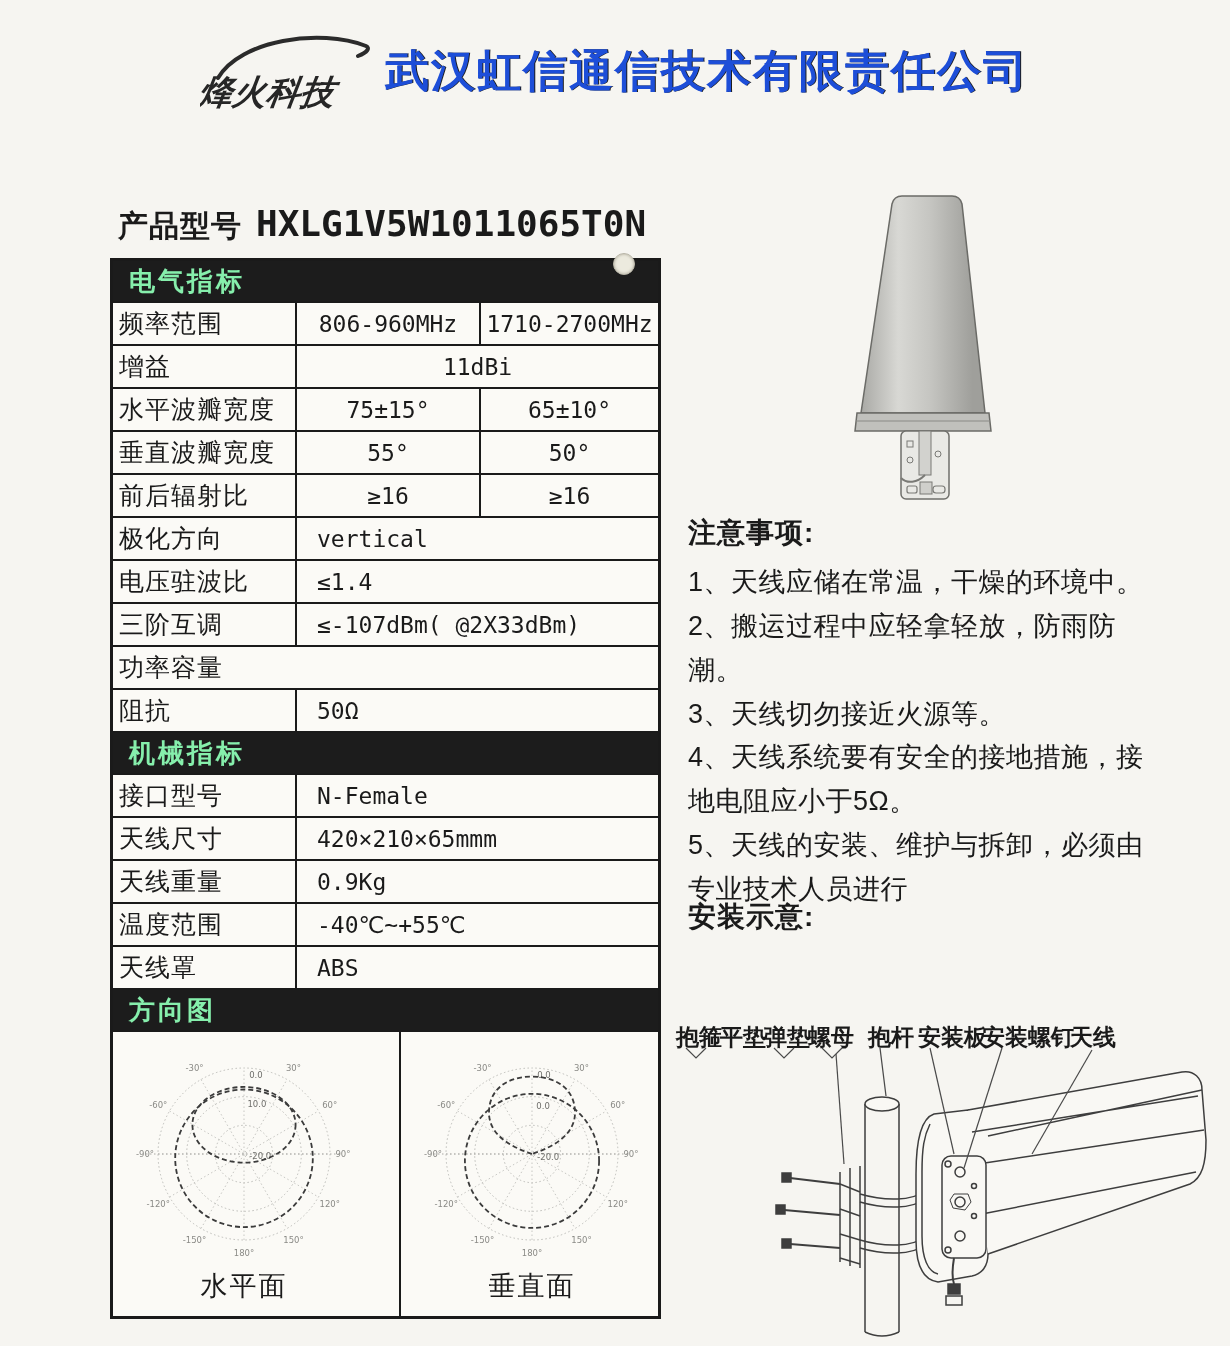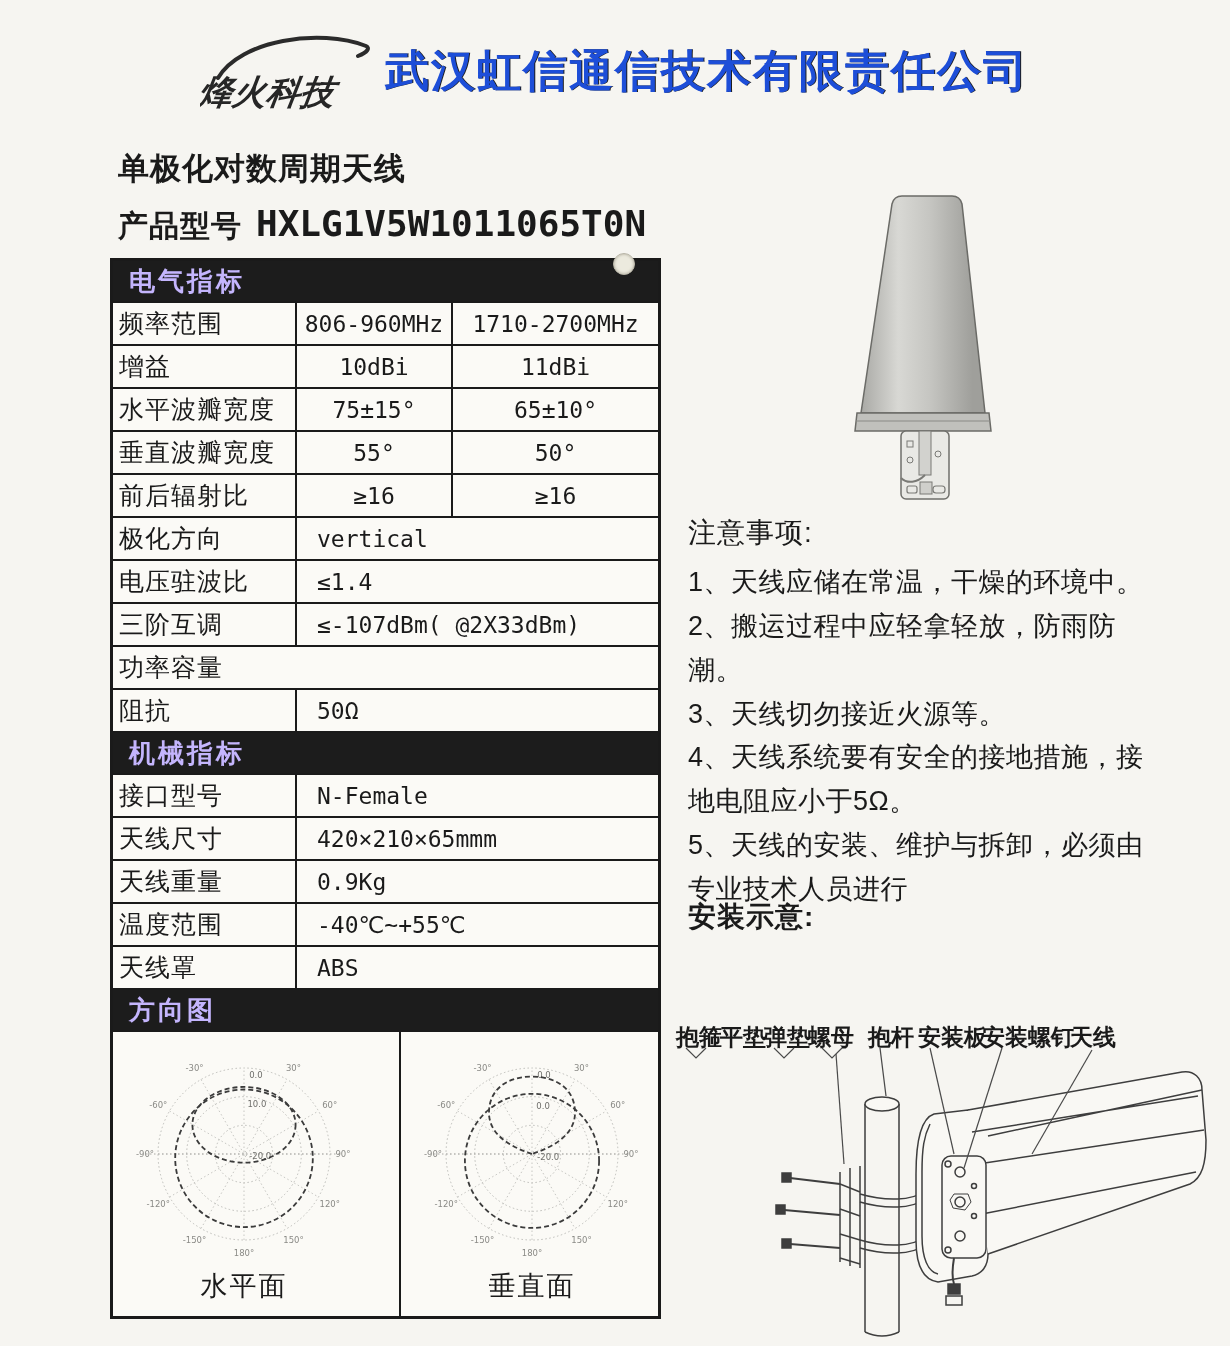--- a/index.html
+++ b/index.html
@@ -15,79 +15,77 @@
   .company-name{position:absolute;left:385px;top:42px;font-size:44px;font-weight:900;
         letter-spacing:2px;color:#1d4ed8;text-shadow:1px 0 0 #1d1d1d;white-space:nowrap;}
   
   .doc-title{position:absolute;left:118px;top:148px;font-size:31px;font-weight:bold;letter-spacing:1px;}
   .model-line{position:absolute;left:118px;top:203px;font-size:30px;font-weight:bold;letter-spacing:1px;}
   .model-line .model-value{font-family:"DejaVu Sans Mono","Liberation Mono",monospace;
         font-weight:bold;letter-spacing:0;margin-left:14px;font-size:36px;}
   
   .spec-table{position:absolute;left:110px;top:258px;width:551px;border:3px solid var(--ink);
         background:#fbfaf6;box-sizing:border-box;}
-  .sec-bar{height:40px;background:#1c1c1c;color:#c4b5fd;font-weight:bold;font-size:26px;
+  .sec-bar{height:40px;background:#1c1c1c;color:#86efac;font-weight:bold;font-size:26px;
         line-height:40px;padding-left:16px;letter-spacing:3px;position:relative;}
   .srow{display:flex;border-top:2px solid var(--ink);height:41px;align-items:stretch;}
   .c-label{width:182px;display:flex;align-items:center;padding-left:6px;font-size:25px;
         letter-spacing:1px;box-sizing:border-box;}
   .c-val{display:flex;align-items:center;justify-content:center;border-left:2px solid var(--ink);
         font-family:"DejaVu Sans Mono","DejaVu Sans",monospace;font-size:23px;box-sizing:border-box;}
-  .c-v1{width:156px;}
+  .c-v1{width:184px;}
   .c-v2{flex:1;}
   .c-span{flex:1;justify-content:flex-start;padding-left:20px;}
   .plots{display:flex;border-top:2px solid var(--ink);height:284px;gap:24px;}
   .plot-cell{flex:1;display:flex;flex-direction:column;align-items:center;justify-content:flex-start;
         padding-top:4px;box-sizing:border-box;}
   .plot-cell+.plot-cell{border-left:2px solid var(--ink);}
   .plot-caption{font-size:27px;letter-spacing:2px;margin-top:0px;}
   .artifact-dot{position:absolute;left:500px;top:-8px;width:20px;height:20px;border-radius:50%;
         background:#eceade;border:1px solid #b7b4a6;box-shadow:inset 0 0 3px #a9a596;}
   
   .photo-wrap{position:absolute;left:843px;top:188px;width:210px;height:322px;}
   .notes{position:absolute;left:688px;top:510px;width:478px;font-size:27px;line-height:1.62;}
-  .notes-heading{font-weight:normal;font-size:28px;margin-bottom:6px;letter-spacing:1px;}
+  .notes-heading{font-weight:bold;font-size:28px;margin-bottom:6px;letter-spacing:1px;}
   .note-item{letter-spacing:.5px;}
   .install-heading{position:absolute;left:688px;top:898px;font-weight:bold;font-size:28px;letter-spacing:1px;}
   .install{position:absolute;left:672px;top:1022px;width:558px;height:324px;}
   .install-label{position:absolute;top:0;font-size:23px;font-weight:bold;white-space:nowrap;}
   .install svg{position:absolute;left:0;top:0;}
 </style>
 </head>
 <body>
 
 <div class="page">
 
   <div class="logo-wrap">
     <svg width="180" height="92" viewBox="0 0 180 92">
       <path d="M18,52 C40,14 120,2 166,20 C170,22 168,26 158,30" fill="none" stroke="#2b2b2b" stroke-width="4" stroke-linecap="round"></path>
       <text x="8" y="78" font-size="34" font-style="italic" font-weight="bold" fill="#262626" font-family="DejaVu Serif, serif" transform="skewX(-8)">烽火科技</text>
     </svg>
   </div>
   <div class="company-name">武汉虹信通信技术有限责任公司</div>
 
-  <div class="doc-title">单极化对数周期天线</div>
   <div class="model-line">
     <span>产品型号</span><span class="model-value">HXLG1V5W1011065T0N</span>
   </div>
 
   <div class="spec-table">
     <div class="sec-bar">
       <span>电气指标</span>
       <span class="artifact-dot"></span>
     </div>
 
     <div class="srow">
       <div class="c-label">频率范围</div>
       <div class="c-val c-v1">806-960MHz</div>
       <div class="c-val c-v2">1710-2700MHz</div>
     </div>
     <div class="srow">
       <div class="c-label">增益</div>
-      <div class="c-val c-v1">10dBi</div>
       <div class="c-val c-v2">11dBi</div>
     </div>
     <div class="srow">
       <div class="c-label">水平波瓣宽度</div>
       <div class="c-val c-v1">75±15°</div>
       <div class="c-val c-v2">65±10°</div>
     </div>
     <div class="srow">
       <div class="c-label">垂直波瓣宽度</div>
       <div class="c-val c-v1">55°</div>

